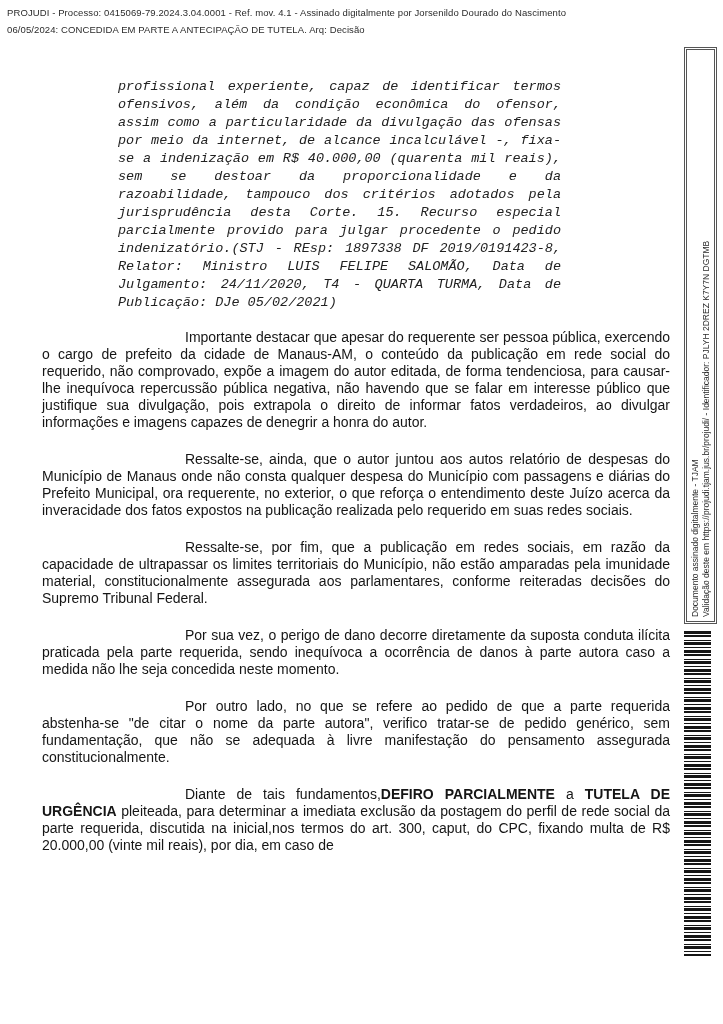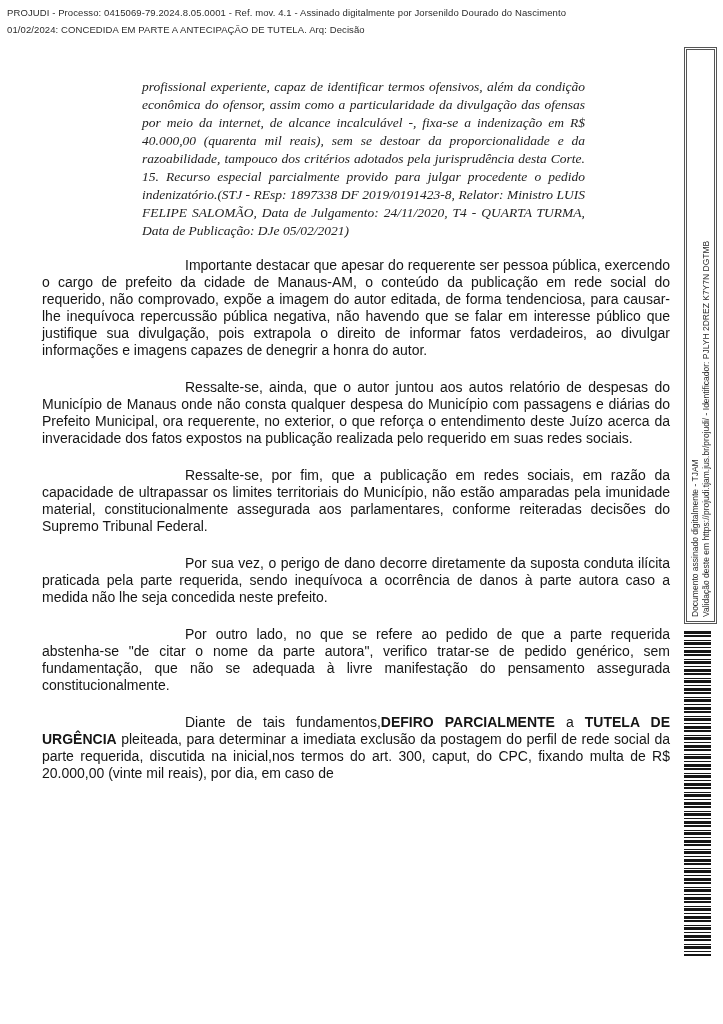--- a/index.html
+++ b/index.html
@@ -27,23 +27,23 @@
 
   
   .content {
     position: absolute;
     left: 42px;
     top: 78px;
     width: 634px;
   }
 
   .quote {
-    margin: 0 0 17px 100px;
+    margin: 0 0 17px 76px;
     width: 443px;
-    font-family: Liberation Serif, serif;
+    font-family: Liberation Mono, monospace;
     font-style: italic;
     font-size: 13.5px;
     line-height: 18px;
     text-align: justify;
     color: #222222;
   }
 
   .para {
     margin: 0 6px 20px 0;
     font-size: 14px;
@@ -105,31 +105,31 @@
       #ffffff 17px, #ffffff 19px
     );
   }
 </style>
 </head>
 <body>
 
 <div class="page">
 
   <div class="header">
-    <div>PROJUDI - Processo: 0415069-79.2024.8.05.0001 - Ref. mov. 4.1 - Assinado digitalmente por Jorsenildo Dourado do Nascimento</div>
-    <div>01/02/2024: CONCEDIDA EM PARTE A ANTECIPAÇÃO DE TUTELA. Arq: Decisão</div>
+    <div>PROJUDI - Processo: 0415069-79.2024.3.04.0001 - Ref. mov. 4.1 - Assinado digitalmente por Jorsenildo Dourado do Nascimento</div>
+    <div>06/05/2024: CONCEDIDA EM PARTE A ANTECIPAÇÃO DE TUTELA. Arq: Decisão</div>
   </div>
 
   <div class="content">
     <div class="quote">profissional experiente, capaz de identificar termos ofensivos, além da condição econômica do ofensor, assim como a particularidade da divulgação das ofensas por meio da internet, de alcance incalculável -, fixa-se a indenização em R$ 40.000,00 (quarenta mil reais), sem se destoar da proporcionalidade e da razoabilidade, tampouco dos critérios adotados pela jurisprudência desta Corte. 15. Recurso especial parcialmente provido para julgar procedente o pedido indenizatório.(STJ - REsp: 1897338 DF 2019/0191423-8, Relator: Ministro LUIS FELIPE SALOMÃO, Data de Julgamento: 24/11/2020, T4 - QUARTA TURMA, Data de Publicação: DJe 05/02/2021)</div>
     <div>
         <p class="para"><span>Importante destacar que apesar do requerente ser pessoa pública, exercendo o cargo de prefeito da cidade de Manaus-AM, o conteúdo da publicação em rede social do requerido, não comprovado, expõe a imagem do autor editada, de forma tendenciosa, para causar-lhe inequívoca repercussão pública negativa, não havendo que se falar em interesse público que justifique sua divulgação, pois extrapola o direito de informar fatos verdadeiros, ao divulgar informações e imagens capazes de denegrir a honra do autor.</span></p>
         <p class="para"><span>Ressalte-se, ainda, que o autor juntou aos autos relatório de despesas do Município de Manaus onde não consta qualquer despesa do Município com passagens e diárias do Prefeito Municipal, ora requerente, no exterior, o que reforça o entendimento deste Juízo acerca da inveracidade dos fatos expostos na publicação realizada pelo requerido em suas redes sociais.</span></p>
         <p class="para"><span>Ressalte-se, por fim, que a publicação em redes sociais, em razão da capacidade de ultrapassar os limites territoriais do Município, não estão amparadas pela imunidade material, constitucionalmente assegurada aos parlamentares, conforme reiteradas decisões do Supremo Tribunal Federal.</span></p>
-        <p class="para"><span>Por sua vez, o perigo de dano decorre diretamente da suposta conduta ilícita praticada pela parte requerida, sendo inequívoca a ocorrência de danos à parte autora caso a medida não lhe seja concedida neste prefeito.</span></p>
+        <p class="para"><span>Por sua vez, o perigo de dano decorre diretamente da suposta conduta ilícita praticada pela parte requerida, sendo inequívoca a ocorrência de danos à parte autora caso a medida não lhe seja concedida neste momento.</span></p>
         <p class="para"><span>Por outro lado, no que se refere ao pedido de que a parte requerida abstenha-se "de citar o nome da parte autora", verifico tratar-se de pedido genérico, sem fundamentação, que não se adequada à livre manifestação do pensamento assegurada constitucionalmente.</span></p>
         <p class="para"><span>Diante de tais fundamentos,</span><span class="bold">DEFIRO PARCIALMENTE</span><span> a </span><span class="bold">TUTELA DE URGÊNCIA</span><span> pleiteada, para determinar a imediata exclusão da postagem do perfil de rede social da parte requerida, discutida na inicial,nos termos do art. 300, caput, do CPC, fixando multa de R$ 20.000,00 (vinte mil reais), por dia, em caso de</span></p>
       </div>
   </div>
 
   <div class="sidebar-box">
     <div class="sidebar-box-inner"></div>
   </div>
 
   <div class="sidebar-text">

